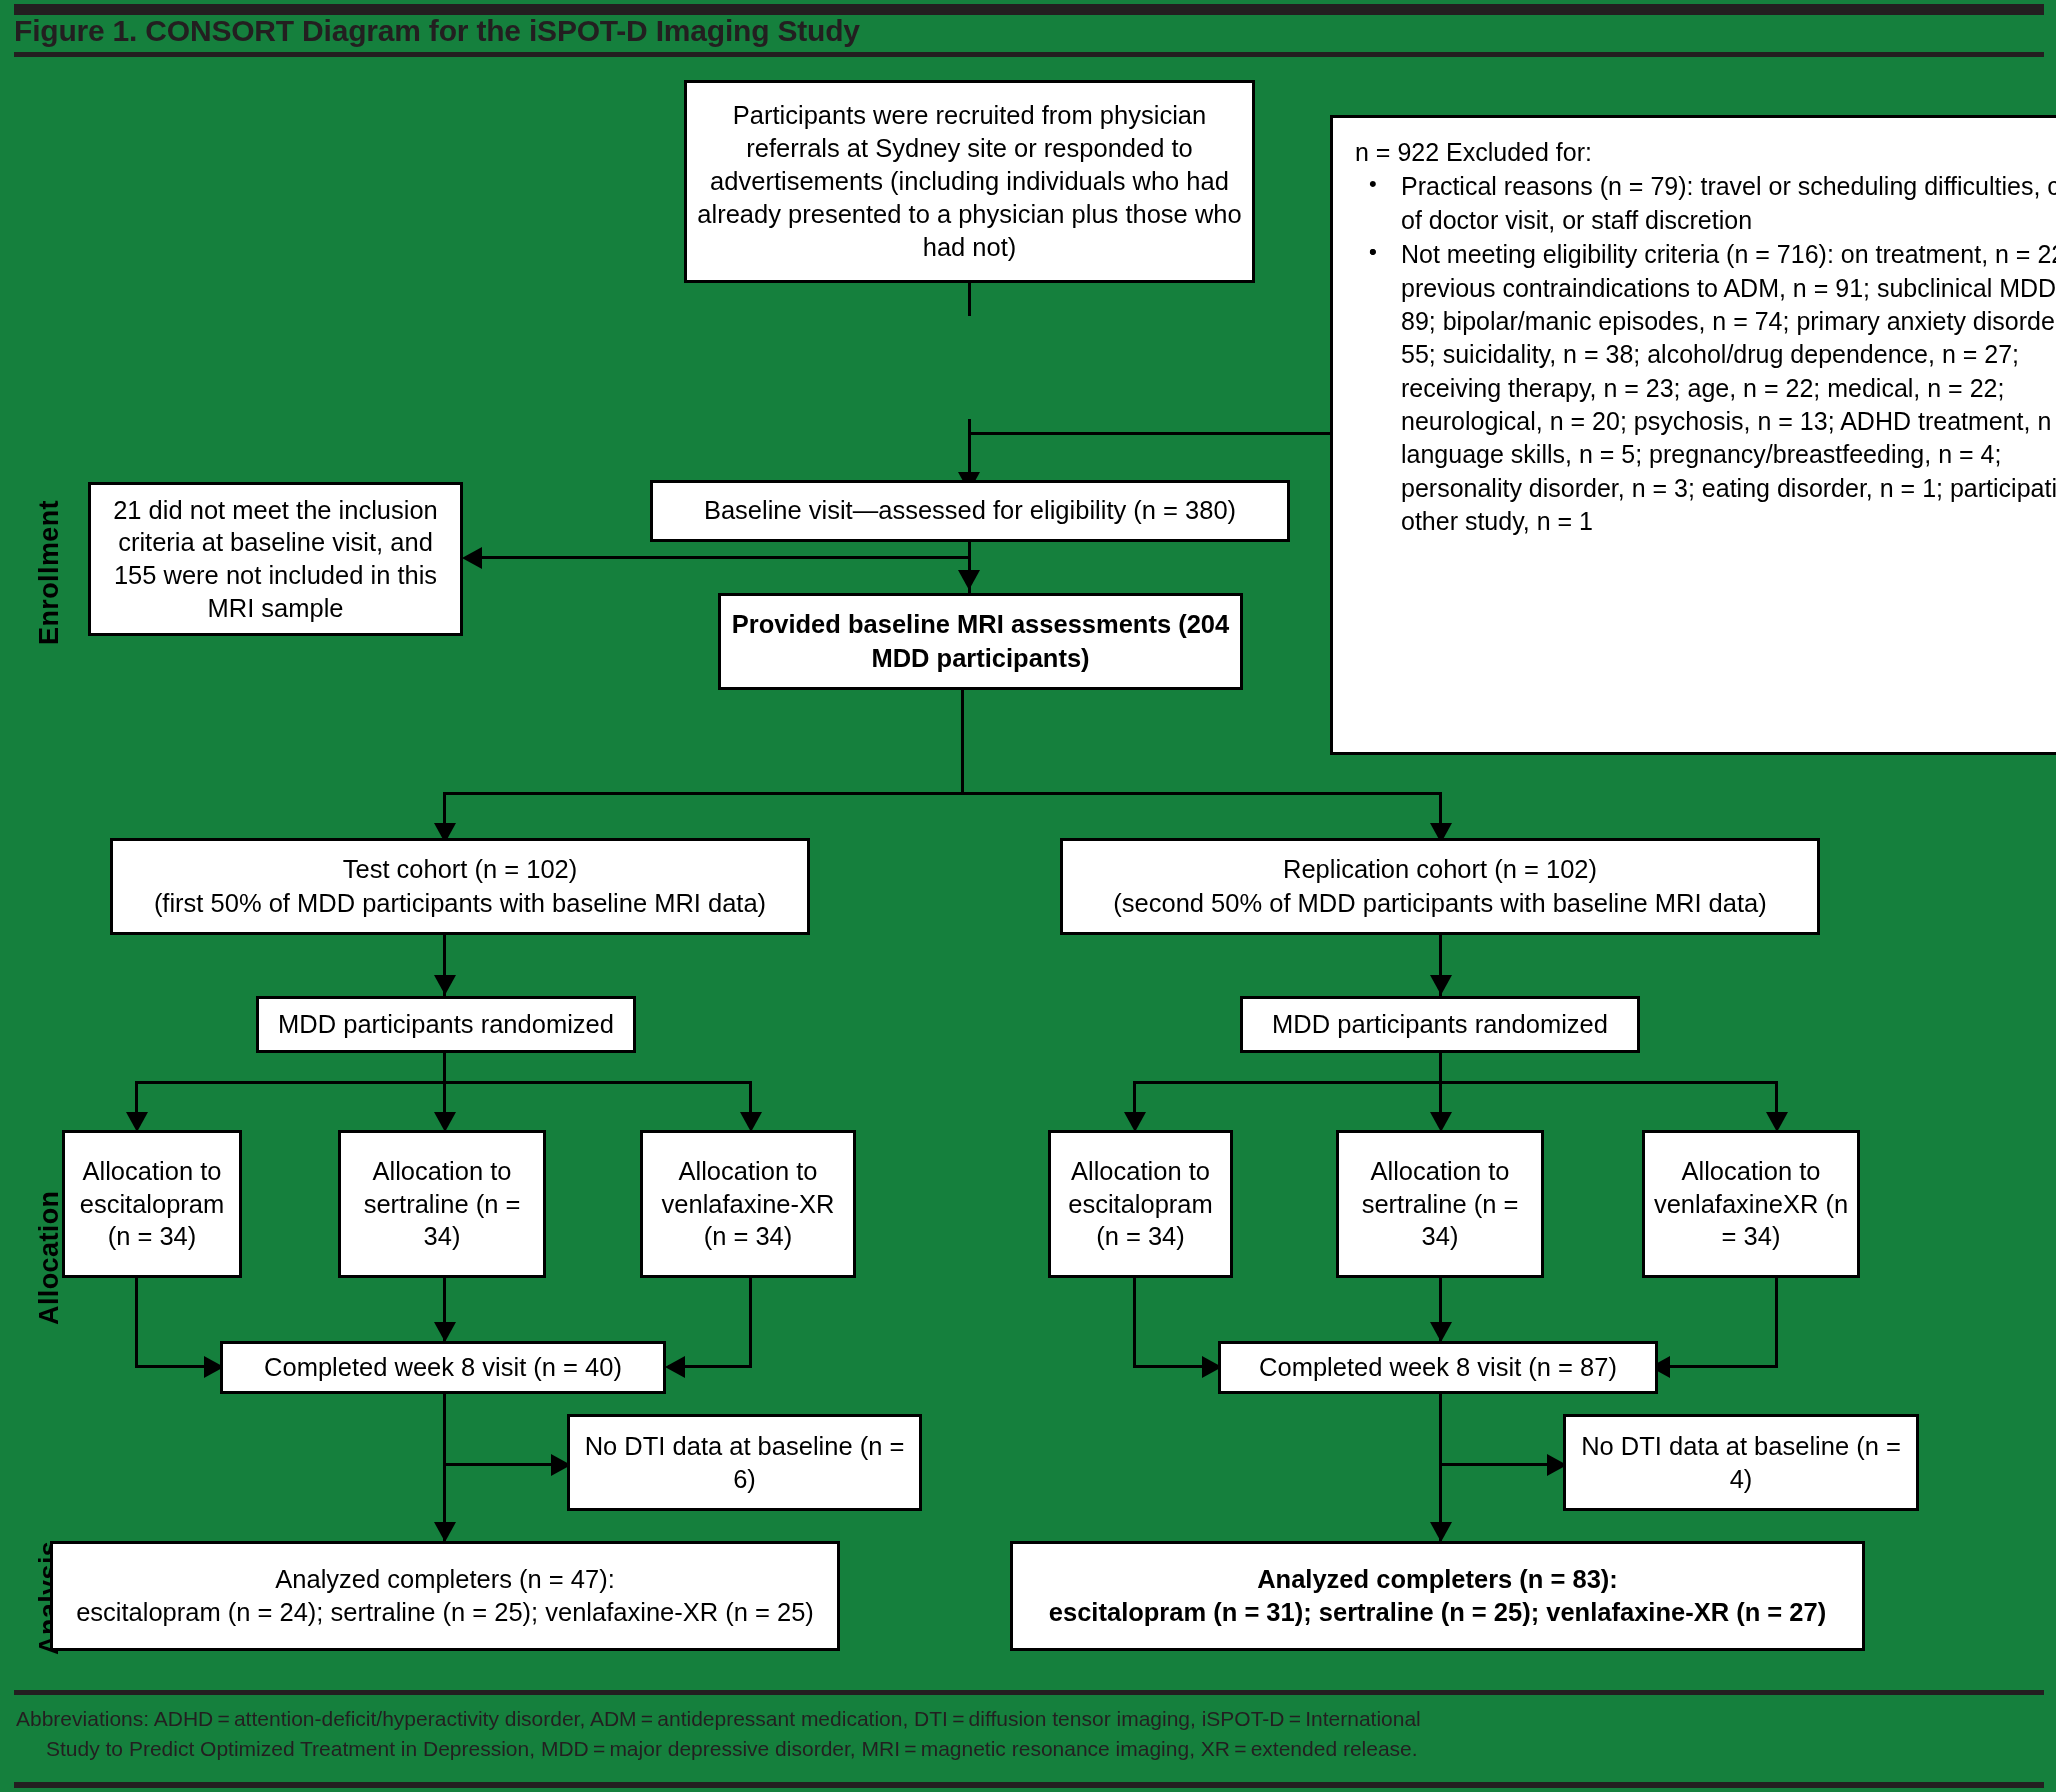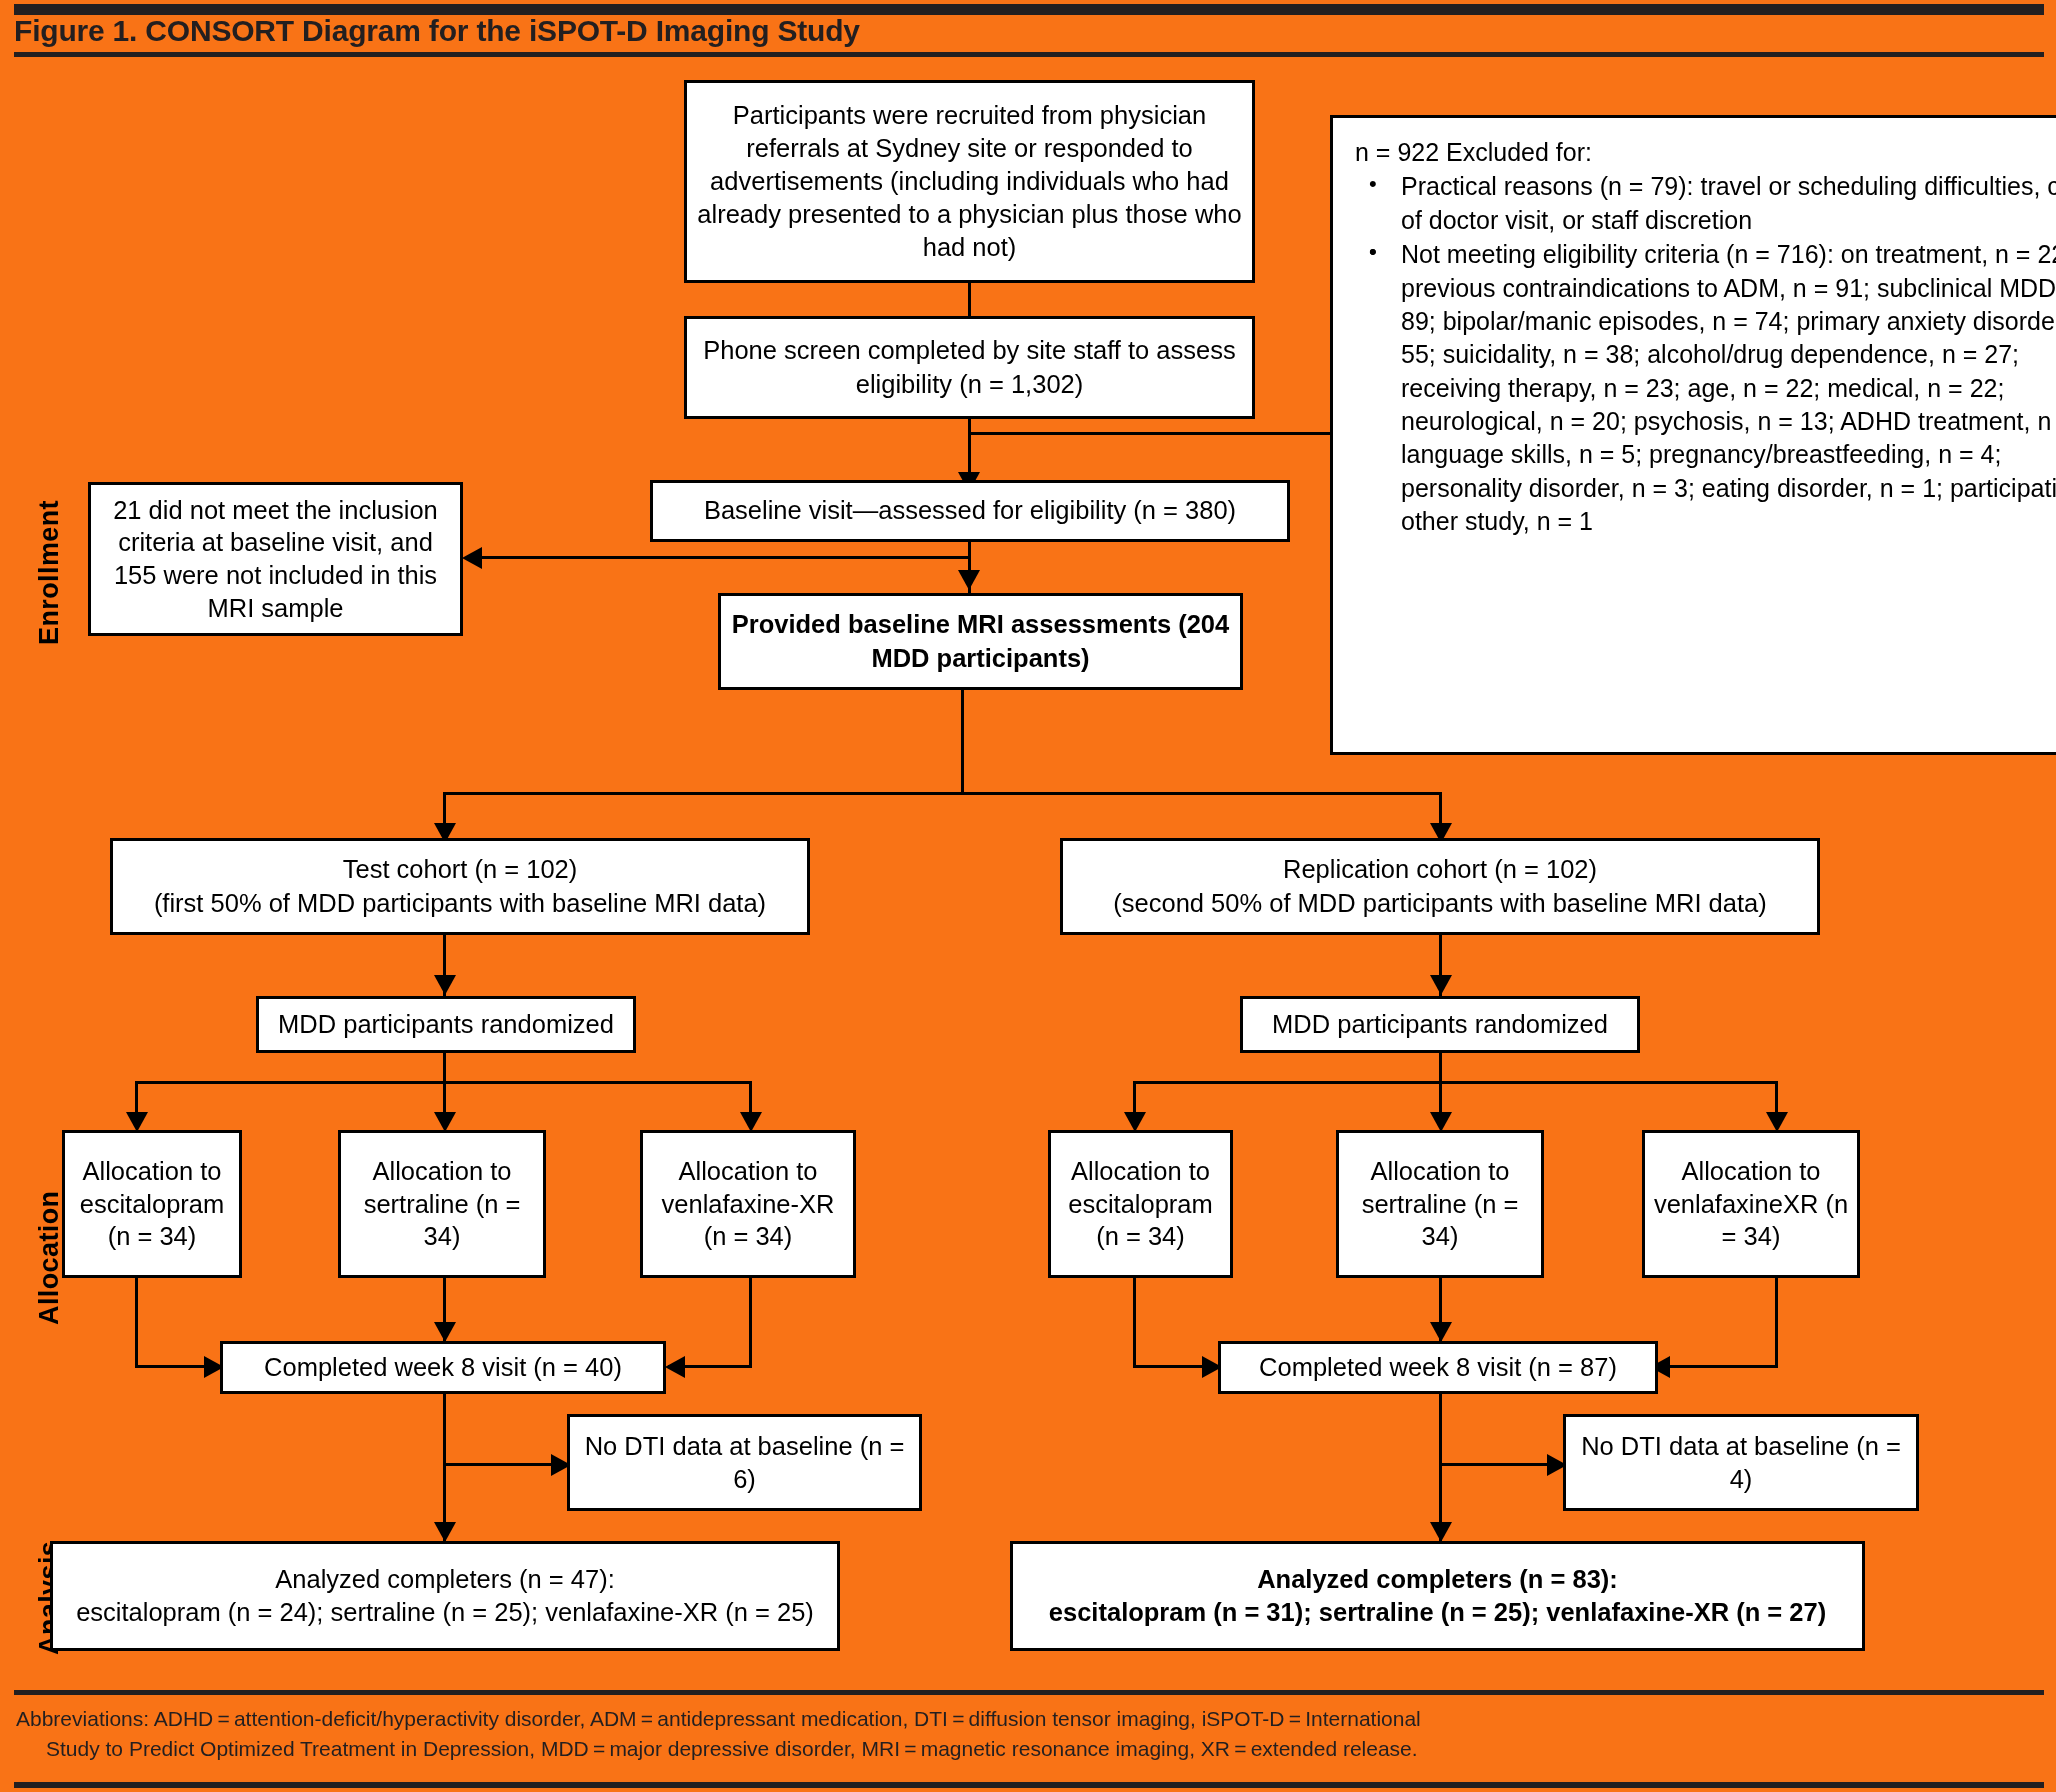--- a/index.html
+++ b/index.html
@@ -8,21 +8,21 @@
     background: #ffffff;
   }
   body {
     font-family: "Liberation Sans", sans-serif;
     color: #000000;
   }
   #page {
     position: relative;
     width: 2056px;
     height: 1792px;
-    background: #f97316;
+    background: #15803d;
     overflow: hidden;
   }
 
   
   .rule-top {
     position: absolute;
     left: 14px; top: 4px;
     width: 2030px; height: 11px;
     background: #231f20;
   }
@@ -158,23 +158,20 @@
   <div class="band-label" style="left:34px; top:645px;">Enrollment</div>
   <div class="band-label" style="left:34px; top:1325px;">Allocation</div>
   <div class="band-label" style="left:34px; top:1655px;">Analysis</div>
 
   <div class="box" style="left:684px; top:80px; width:571px; height:203px;">
     <span class="box-inner">Participants were recruited from physician referrals at Sydney site or responded to advertisements (including individuals who had already presented to a physician plus those who had not)</span>
   </div>
 
   <div class="vline" style="left:968px; top:283px; height:33px;"></div>
 
-  <div class="box" style="left:684px; top:316px; width:571px; height:103px;">
-    <span class="box-inner">Phone screen completed by site staff to assess eligibility (n =  1,302)</span>
-  </div>
 
   <div class="vline" style="left:968px; top:419px; height:59px;"></div>
   <div class="arrow-d" style="left:958px; top:472px;"></div>
   <div class="hline" style="left:968px; top:432px; width:369px;"></div>
 
   <div class="box" style="left:650px; top:480px; width:640px; height:62px;">
     <span class="box-inner">Baseline visit—assessed for eligibility (n = 380)</span>
   </div>
 
   <div class="vline" style="left:968px; top:542px; height:51px;"></div>

